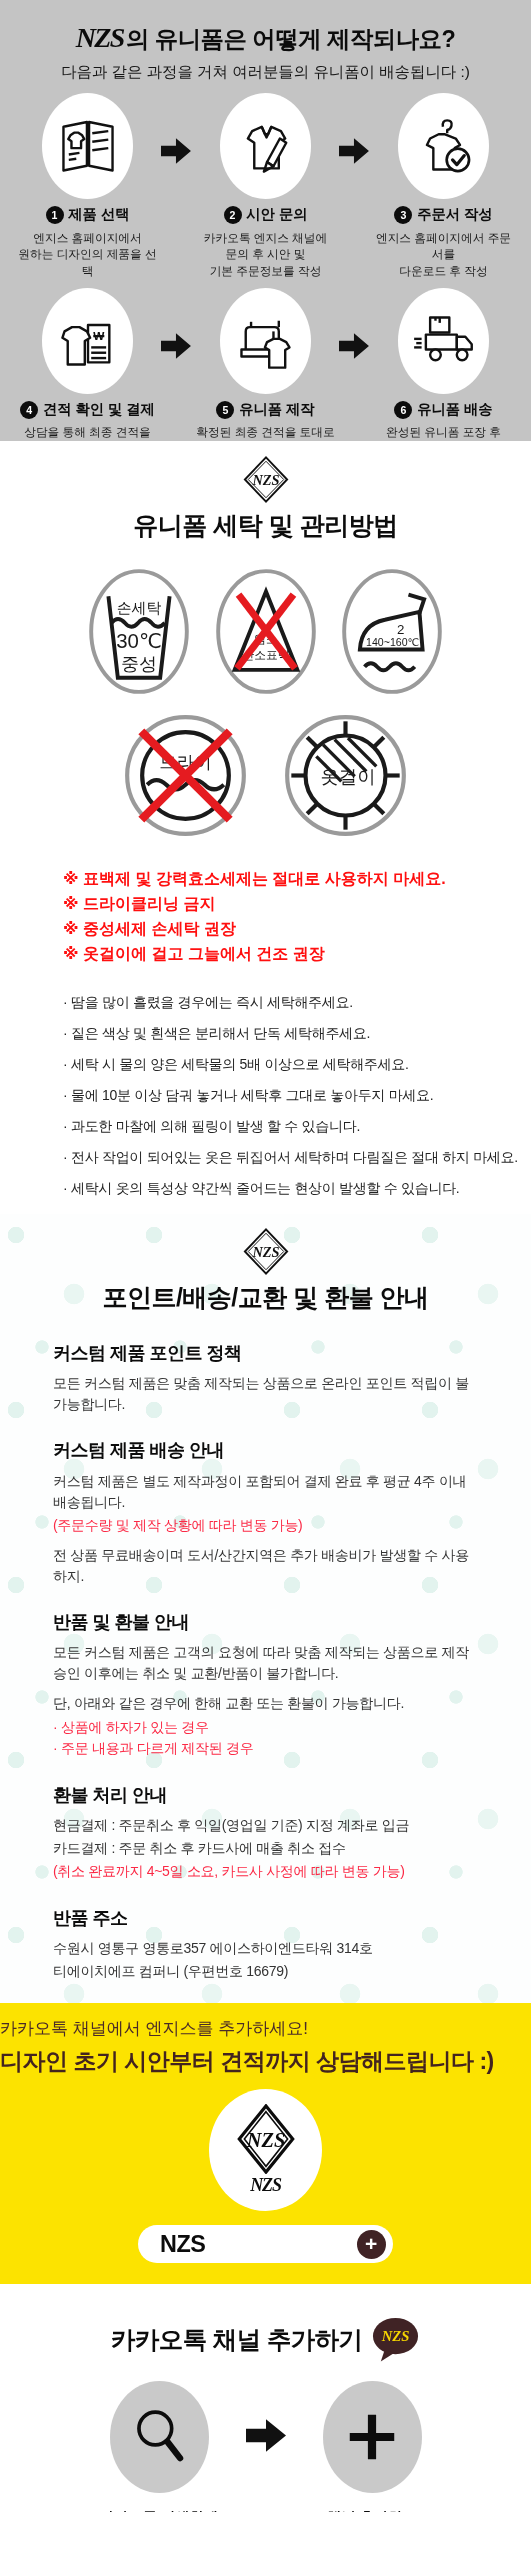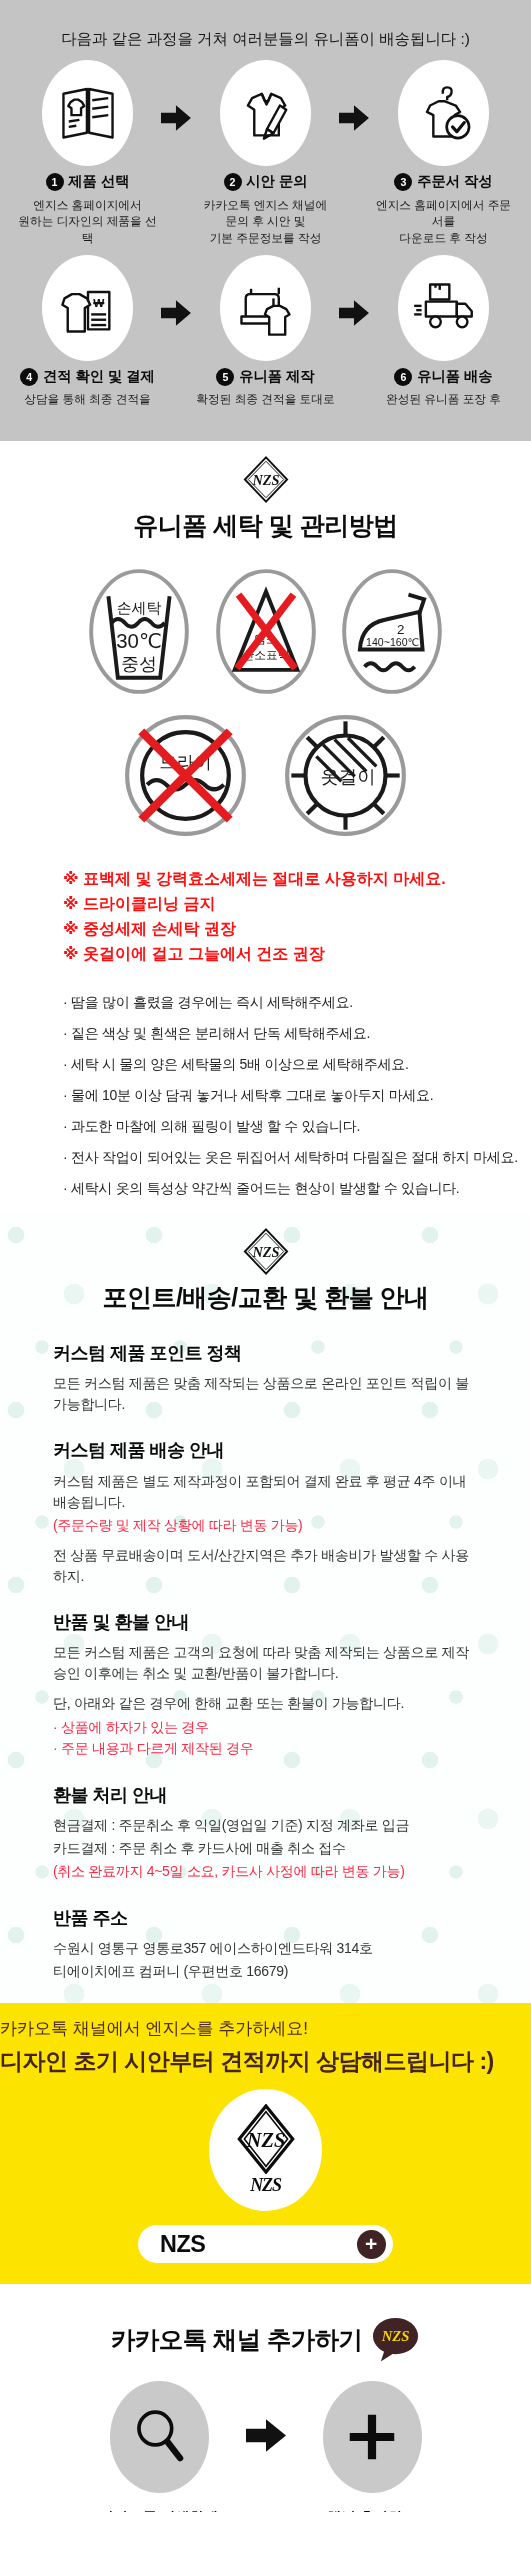--- a/index.html
+++ b/index.html
@@ -66,20 +66,21 @@
   .k-arrow { width:64px; padding-top:37px; }
   .g-oval { width:99px; height:112px; background:#c9c9c9; border-radius:50%; display:flex; align-items:center; justify-content:center; }
   .k-cap { margin-top:14px; font-size:14.3px; font-weight:700; line-height:20px; color:#0c0c0c; }
 </style>
 </head>
 <body>
 
 <div class="page">
 
   <section class="s1">
+    <h1 class="s1-title"><span class="brand">NZS</span><span>의 유니폼은 어떻게 제작되나요?</span></h1>
     <div class="s1-sub">다음과 같은 과정을 거쳐 여러분들의 유니폼이 배송됩니다 :)</div>
 
     <div class="steps-row">
       <div class="step-cell">
         <div class="oval">
           <svg width="64" height="64" viewBox="0 0 120 120" fill="none" stroke="#111" stroke-width="4.5" stroke-linejoin="round">
             <path d="M14 24 L58 15 V97 L14 106 Z"></path>
               <path d="M106 24 L62 15 V97 L106 106 Z"></path>
             <polygon points="27,40 34,35 42,35 49,40 53,47 47,51 47,64 29,64 29,51 23,47"></polygon>
             <line x1="68" y1="36" x2="98" y2="32"></line>

